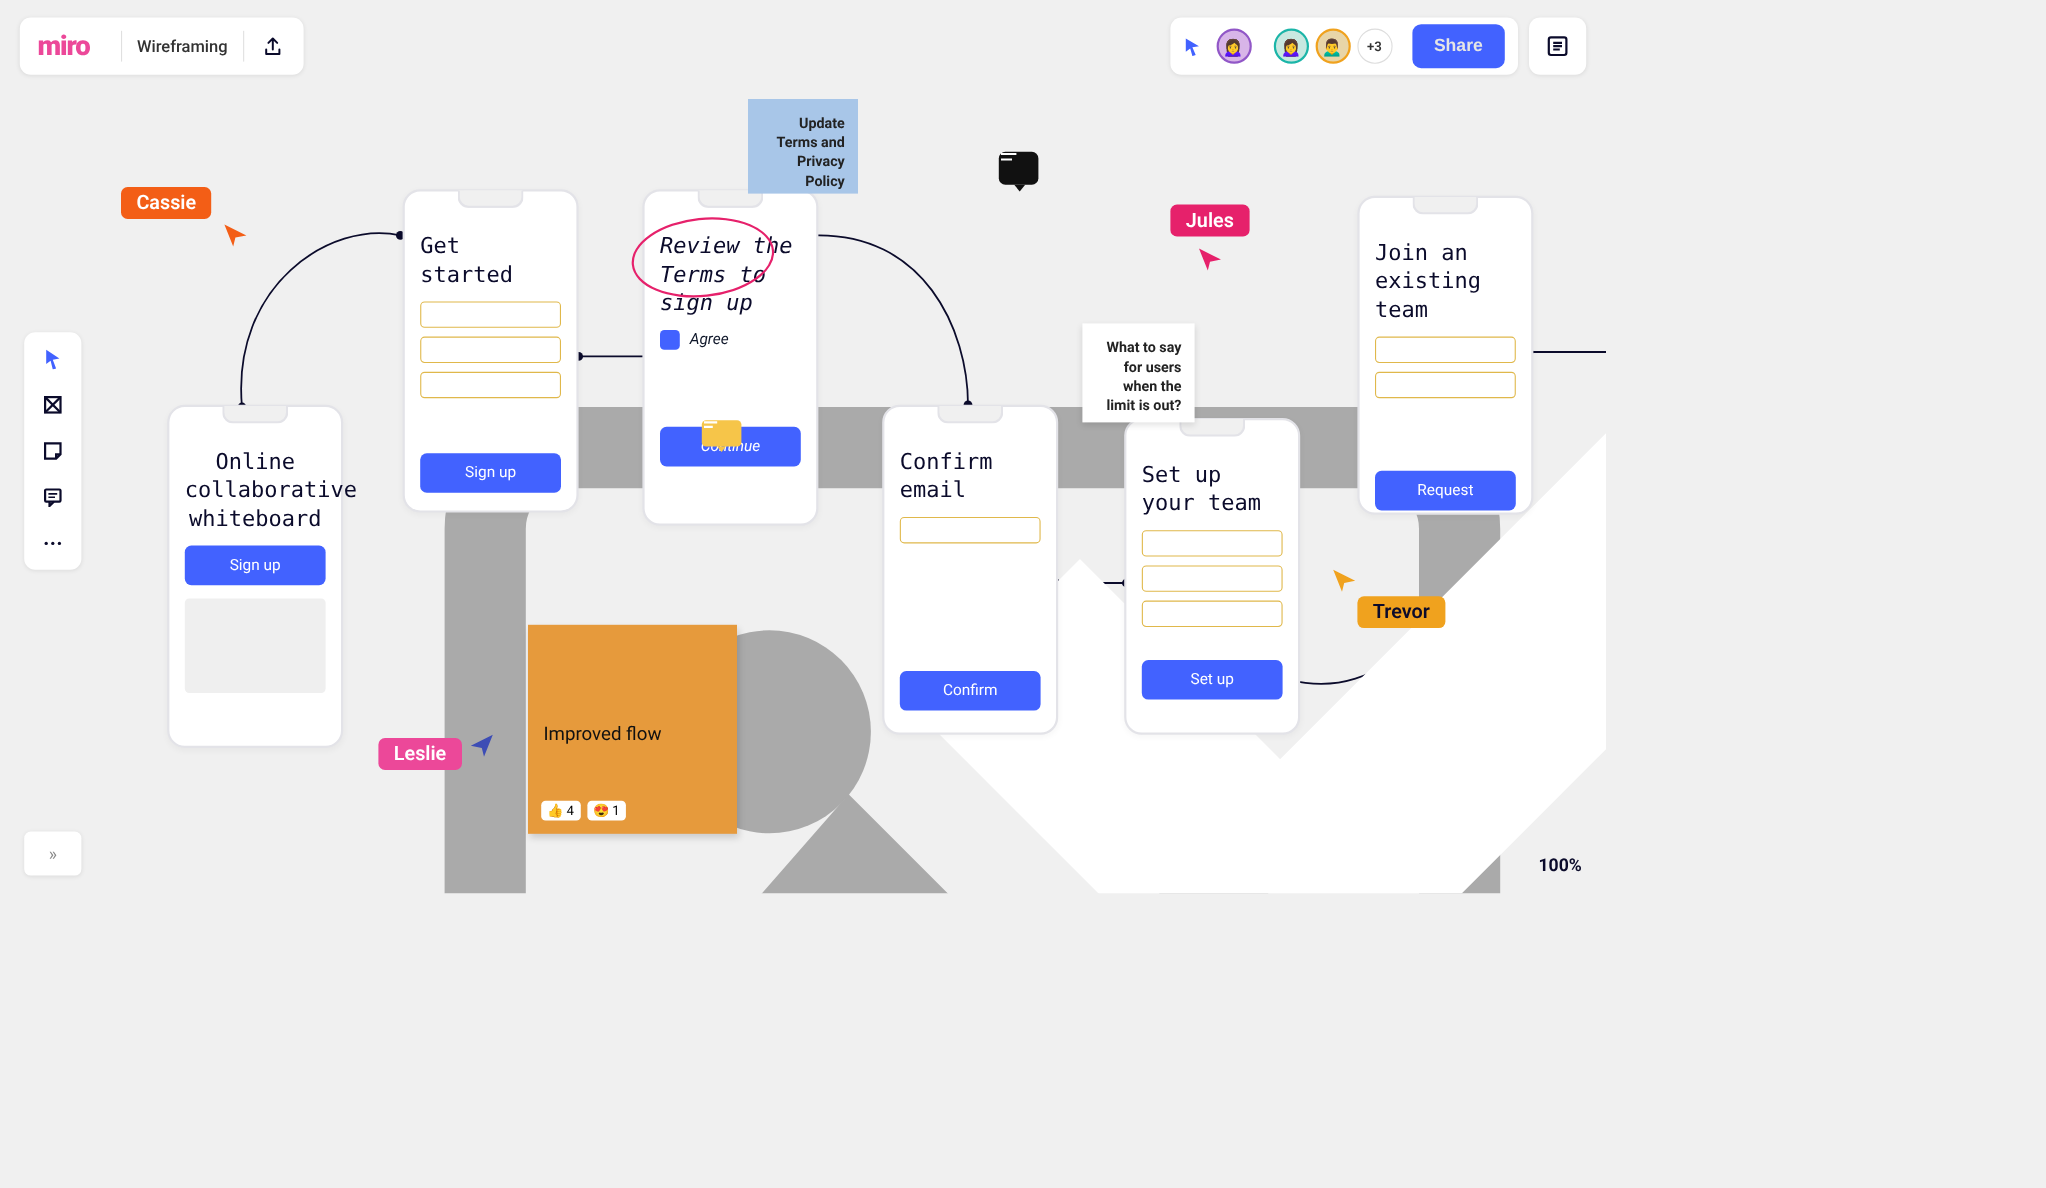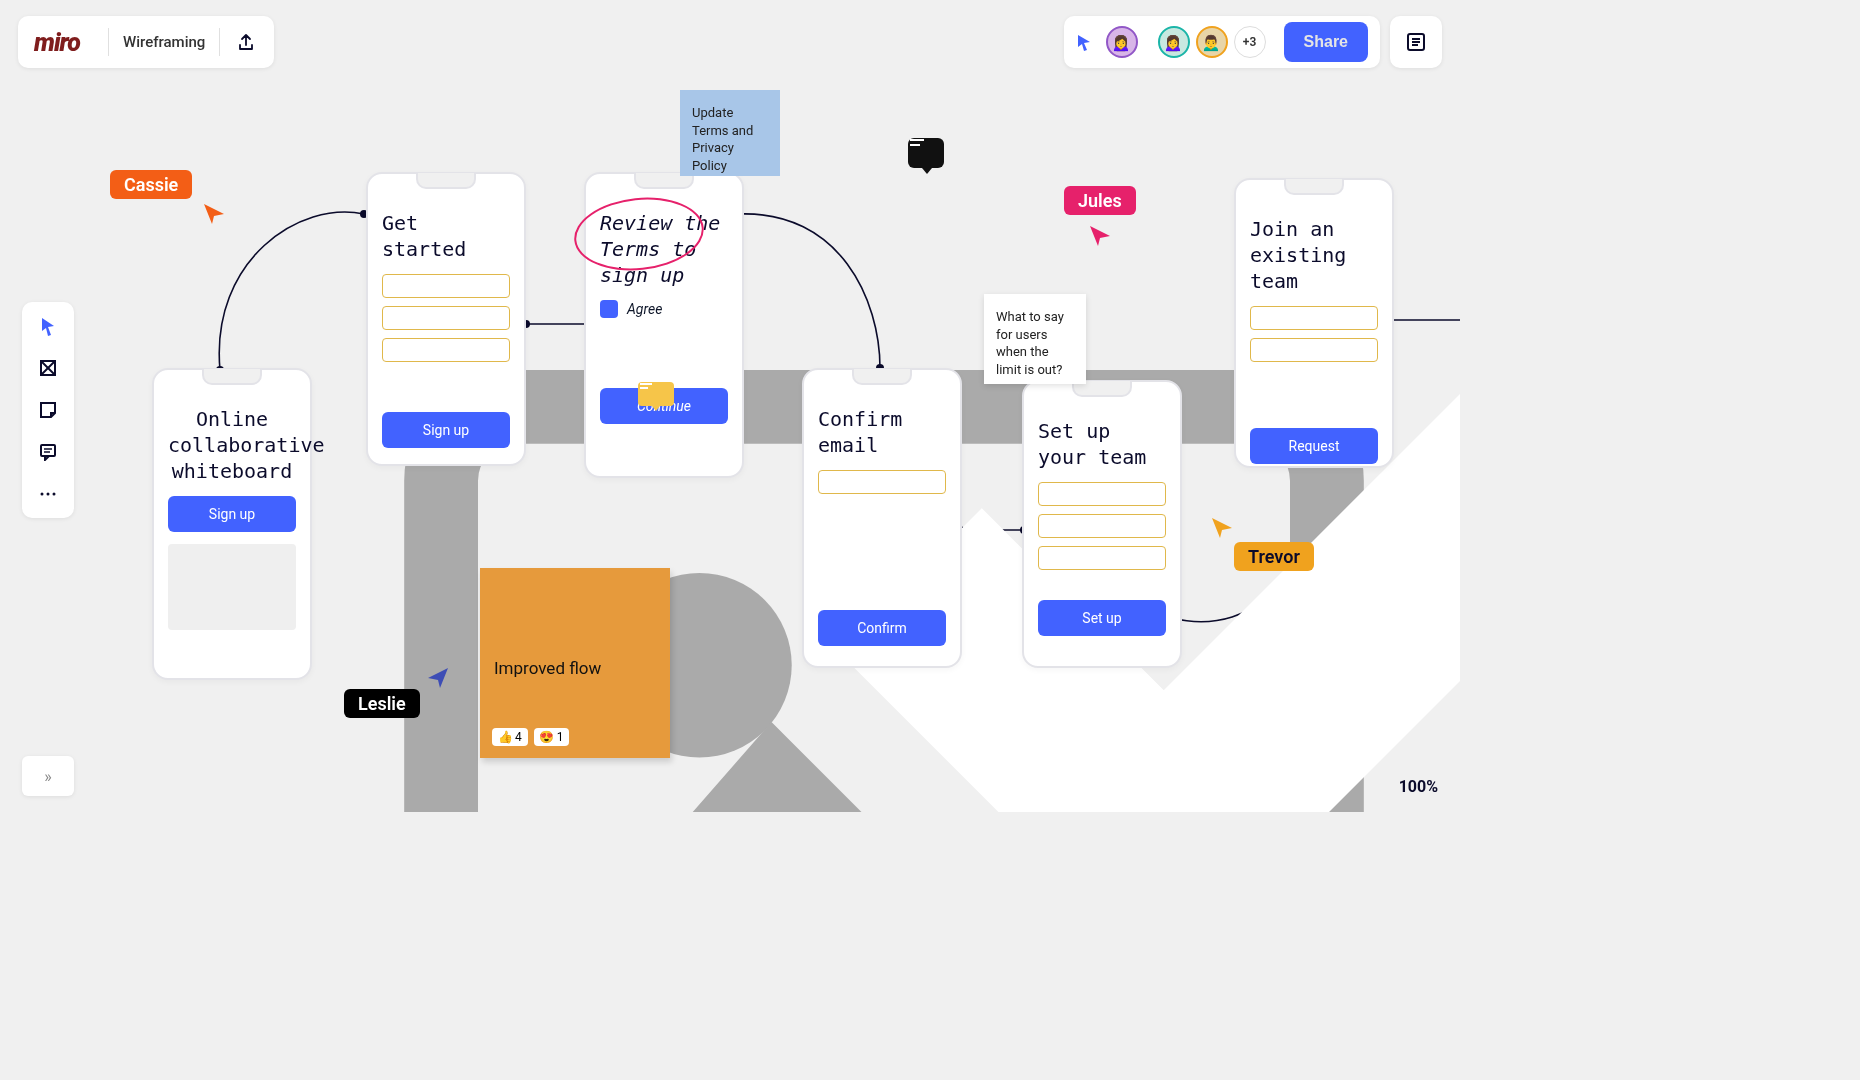--- a/index.html
+++ b/index.html
@@ -1,18 +1,18 @@
 <!DOCTYPE html>
 <html><head>
 <meta charset="utf-8">
 <style>
 * { margin:0; padding:0; box-sizing:border-box; }
 body { font-family: -apple-system, BlinkMacSystemFont, "Segoe UI", Roboto, sans-serif; background:#f0f0f0; width:1460px; height:812px; position:relative; overflow:hidden; border-radius:16px;}
 .topbar-left { position:absolute; top:16px; left:18px; height:52px; background:#fff; border-radius:10px; display:flex; align-items:center; padding:0 16px; box-shadow:0 1px 4px rgba(0,0,0,.08);}
-.logo { font-size:25px; font-weight:900; color:#7f1d1d; margin-right:14px; letter-spacing:-1px;font-style:italic;}
+.logo { font-size:25px; font-weight:900; color:#ec4899; margin-right:14px; letter-spacing:-1px;}
 .vdiv { width:1px; height:28px; background:#e0e0e0; margin:0 14px;}
 .board-title { font-size:15px; color:#333; font-weight:500;}
 .upload { margin-left:0; display:flex; align-items:center; justify-content:center; width:24px; height:24px;}
 .topbar-right { position:absolute; top:16px; right:18px; display:flex; align-items:center; gap:10px;}
 .panel-icon { width:52px; height:52px; background:#fff; border-radius:10px; display:flex; align-items:center; justify-content:center; box-shadow:0 1px 4px rgba(0,0,0,.08);}
 .share-btn { height:40px; padding:0 20px; background:#4262ff; color:#e5e5e5; border:none; border-radius:8px; font-size:16px; font-weight:600; cursor:pointer;}
 .collab-bar { height:52px; background:#fff; border-radius:10px; display:flex; align-items:center; padding:0 12px 0 8px; gap:6px; box-shadow:0 1px 4px rgba(0,0,0,.08);}
 .avatar { width:32px; height:32px; border-radius:50%; border:2px solid; display:flex; align-items:center; justify-content:center; font-size:16px;}
 .cursor-icon { width:24px; height:24px; display:flex; align-items:center; justify-content:center; margin-right:4px;}
 .more-avatars { width:32px; height:32px; border-radius:50%; border:1px solid #ddd; display:flex; align-items:center; justify-content:center; font-size:12px; font-weight:600; color:#333;}
@@ -25,21 +25,21 @@
 .phone { position:absolute; width:160px; background:#fff; border:2px solid #e3e3e8; border-radius:16px; padding:36px 14px 14px 14px; box-shadow:0 2px 6px rgba(0,0,0,.04);}
 .phone .notch { position:absolute; top:-1px; left:50%; transform:translateX(-50%); width:60px; height:16px; background:#f0f0f0; border:2px solid #e3e3e8; border-top:none; border-radius:0 0 10px 10px;}
 .ph-title { font-family: Menlo,Consolas,monospace; font-size:20px; color:#0b0b2b; line-height:1.3; margin-bottom:12px;}
 .ph-input { height:24px; border:1.5px solid #e0b84b; border-radius:4px; margin-bottom:8px; background:#fff;}
 .ph-btn { height:36px; background:#4262ff; color:#fff; border-radius:6px; display:flex; align-items:center; justify-content:center; font-size:14px;}
 .ph-img { height:86px; background:#efefef; border-radius:4px; display:flex; align-items:center; justify-content:center; margin-top:12px;}
 .agree-row { display:flex; align-items:center; gap:9px; font-size:14px; color:#0f172a; margin-bottom:70px;}
 .checkbox { width:18px; height:18px; background:#4262ff; border-radius:4px; display:flex; align-items:center; justify-content:center;}
 .cursor-label { position:absolute; padding:4px 14px; border-radius:6px; color:#fff; font-size:18px; font-weight:600;}
 .cursor-arrow { position:absolute; width:24px; height:24px;}
-.sticky { position:absolute; padding:14px 12px; font-size:13px; text-align:left; line-height:1.35;}
+.sticky { position:absolute; padding:14px 12px; font-size:13px; text-align:right; line-height:1.35;font-weight:bold;}
 .big-sticky { position:absolute; width:190px; height:190px; background:#e69a3c; padding:20px 14px; box-shadow:2px 4px 6px rgba(0,0,0,.15);}
 .big-sticky .st-title { font-size:17px; color:#111; margin-top:70px;}
 .reactions { position:absolute; bottom:12px; left:12px; display:flex; gap:6px;}
 .react { background:#fff; border-radius:4px; padding:2px 6px; font-size:12px; display:flex; align-items:center; gap:2px;}
 .comment-bubble { position:absolute; width:36px; height:30px; background:#111; border-radius:6px; display:flex; align-items:center; justify-content:center;}
 .comment-tail { position:absolute; bottom:-6px; left:14px; width:0; height:0; border-left:5px solid transparent; border-right:5px solid transparent; border-top:6px solid #111;}
 .small-comment { position:absolute; width:36px; height:24px; background:#f6c549; border-radius:4px; display:flex; align-items:center; justify-content:center;}
 .small-tail { position:absolute; bottom:-5px; left:14px; width:0;height:0;border-left:4px solid transparent;border-right:4px solid transparent;border-top:5px solid #f6c549;}
 .circle-ann { position:absolute; width:130px; height:72px; border:2px solid #e6216b; border-radius:50%; transform:rotate(-6deg);}
 .dot { fill:#0b0b2b;}
@@ -162,21 +162,21 @@
 <div class="cursor-label" style="left:110px; top:170px; background:#f35e16;">Cassie</div>
 <svg class="cursor-arrow" style="left:202px; top:202px;">
       <path d="M2 2 L22 12 L12 14 L10 22 Z" fill="#f35e16"></path>
     </svg>
 
 <div class="cursor-label" style="left:1064px; top:186px; background:#e6216b;">Jules</div>
 <svg class="cursor-arrow" style="left:1088px; top:224px;">
       <path d="M2 2 L22 12 L12 14 L10 22 Z" fill="#e6216b"></path>
     </svg>
 
-<div class="cursor-label" style="left:344px; top:689px; background:#000000;">Leslie</div>
+<div class="cursor-label" style="left:344px; top:671px; background:#ec4899;">Leslie</div>
 <svg class="cursor-arrow" style="left:426px; top:666px;">
       <path d="M22 2 L2 12 L12 14 L14 22 Z" fill="#3d4db5"></path>
     </svg>
 
 <div class="cursor-label" style="left:1234px; top:542px; background:#f0a21e; color:#0b0b2b;">Trevor</div>
 <svg class="cursor-arrow" style="left:1210px; top:516px;">
       <path d="M2 2 L22 12 L12 14 L10 22 Z" fill="#f0a21e"></path>
     </svg>
 
 </div>

